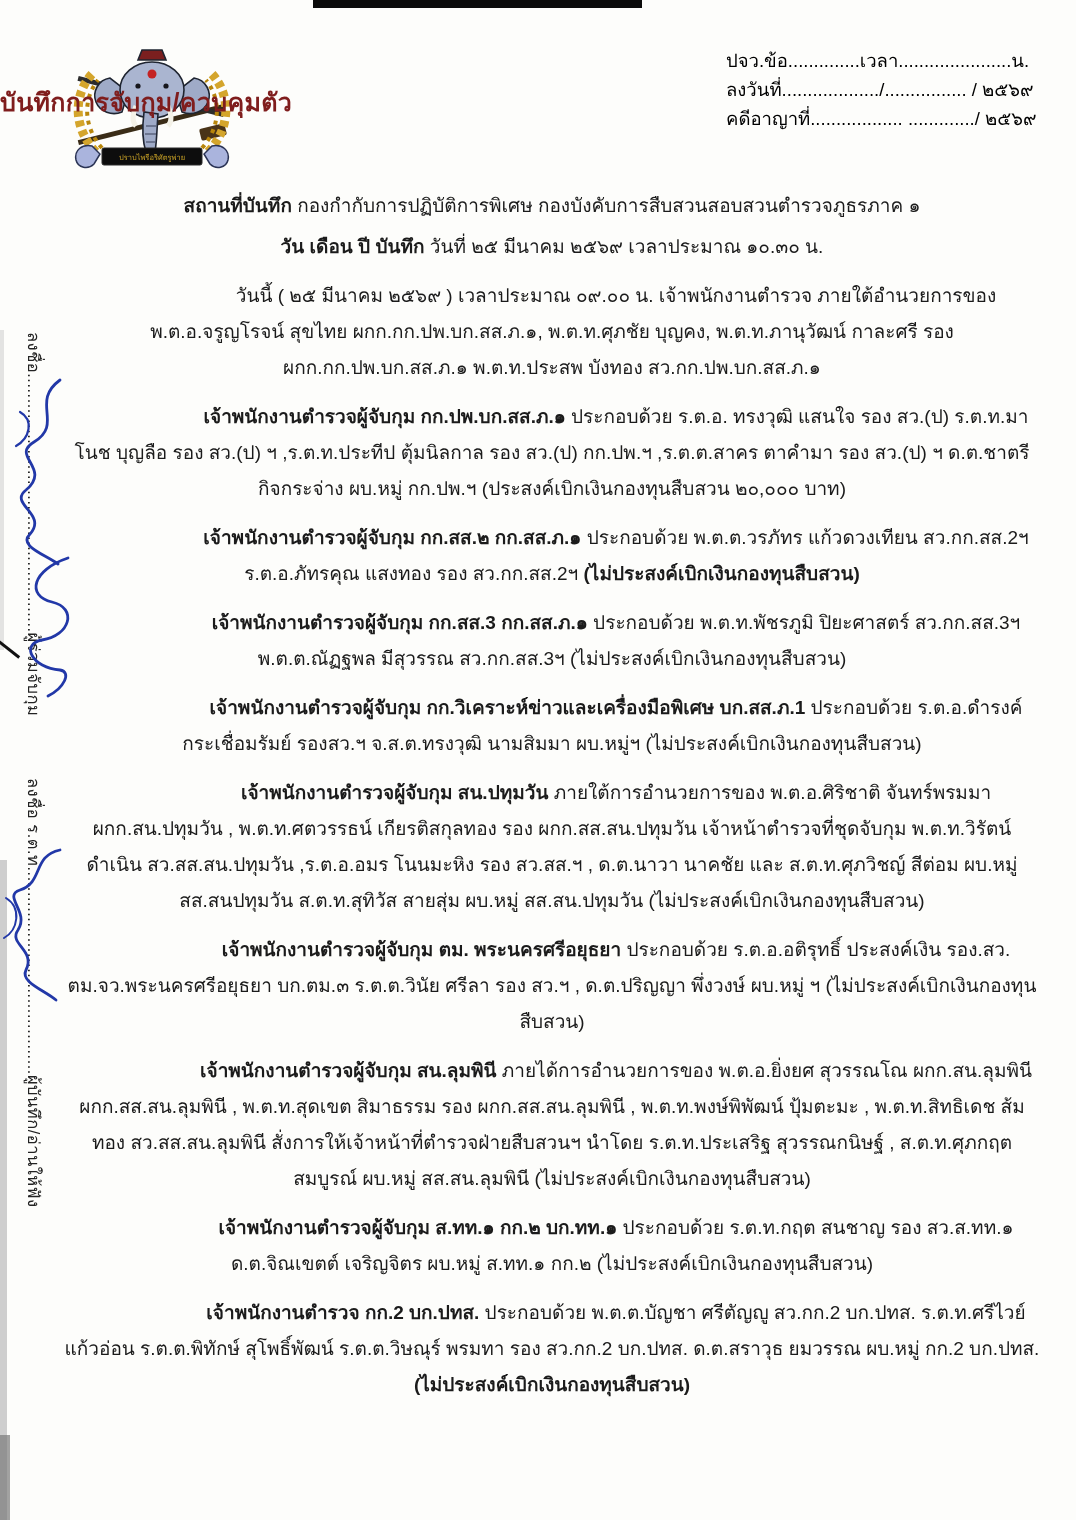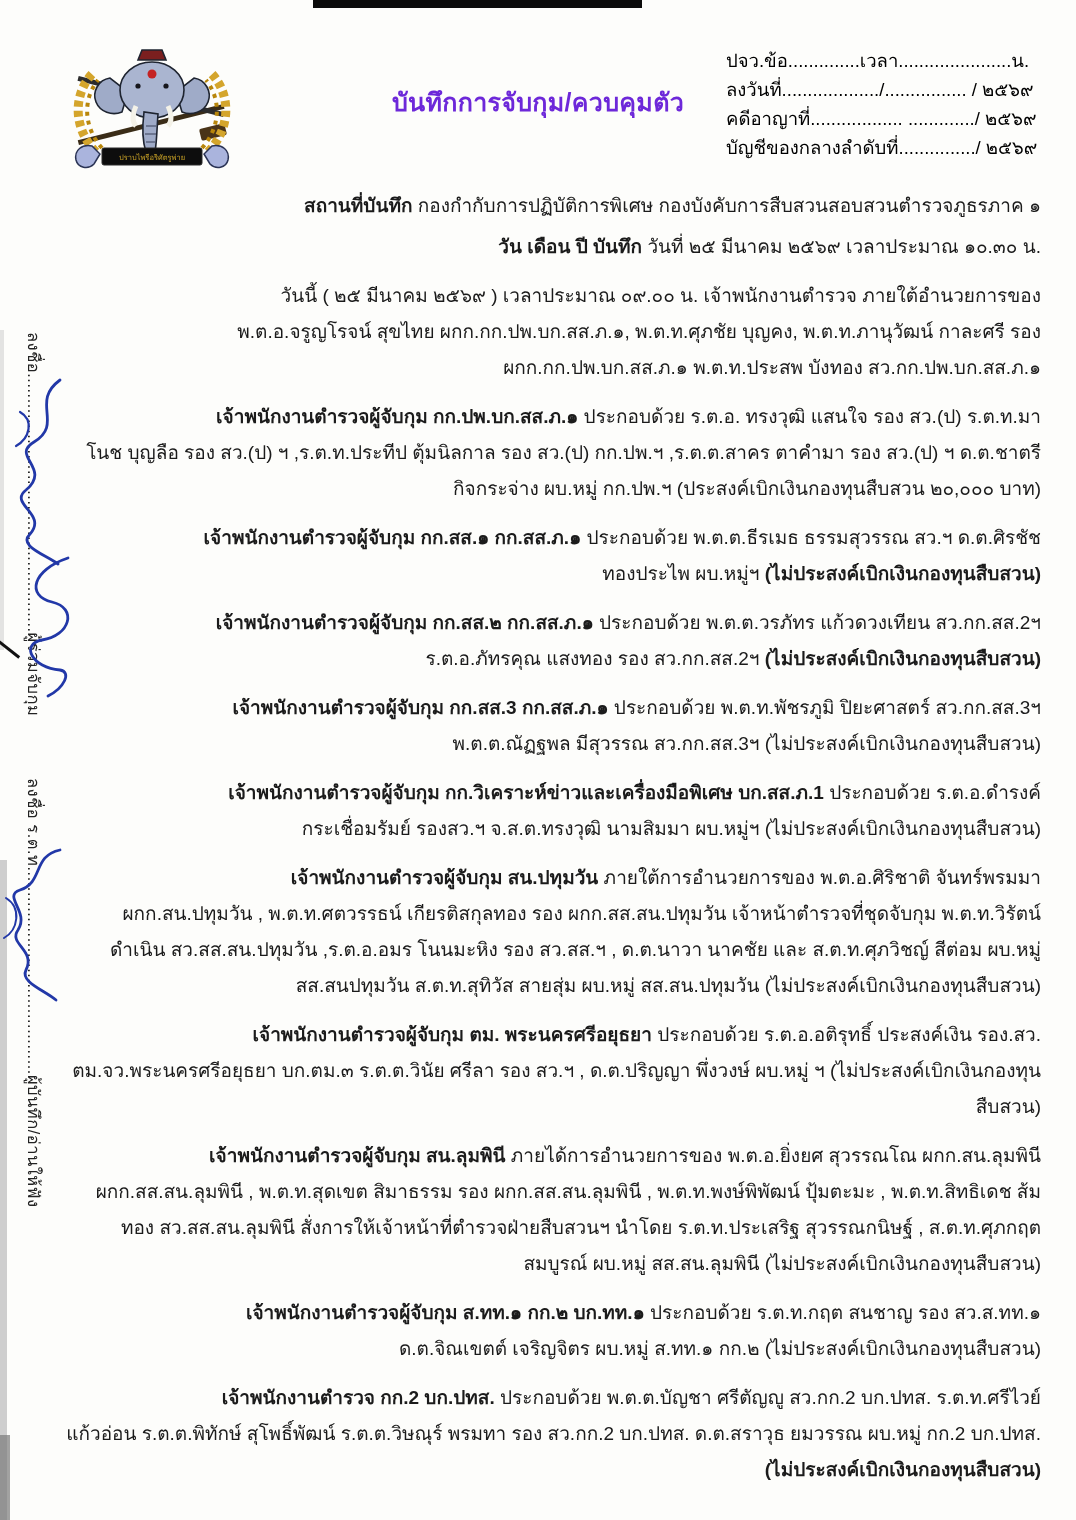--- a/index.html
+++ b/index.html
@@ -15,34 +15,34 @@
   .scan-bar-top{position:absolute;left:313px;top:0;width:329px;height:8px;background:#0b0b0b;}
   .edge-grey{position:absolute;left:0;top:860px;width:7px;height:660px;background:#b5b5b5;opacity:.65;}
   .edge-grey2{position:absolute;left:0;top:330px;width:4px;height:320px;background:#c9c9c9;opacity:.5;}
   .edge-dark-corner{position:absolute;left:0;bottom:0;width:10px;height:85px;background:#7a7a7a;opacity:.7;}
   .edge-tick{position:absolute;left:-4px;top:648px;width:26px;height:3px;background:#111;transform:rotate(38deg);}
 
   
   .emblem{position:absolute;left:58px;top:34px;width:188px;height:152px;}
   .doc-title{
     position:absolute;left:0;right:0;top:82px;
-    text-align:center;font-size:25px;font-weight:bold;color:#6d28d9;margin:0;
+    text-align:left;font-size:25px;font-weight:bold;color:#7f1d1d;margin:0;
     letter-spacing:.3px;
   }
   .form-block{
     position:absolute;right:30px;top:46px;width:320px;
     font-size:18.5px;line-height:29px;color:#000000;white-space:nowrap;
   }
   .form-line{display:block;}
 
   
   .doc-body{
     position:absolute;left:63px;top:188px;width:978px;
     font-size:19px;line-height:36px;color:#1b1b1b;
-    text-align:right;
+    text-align:center;
   }
   .para{margin:0 0 5px 0;}
   .para.indent{text-indent:128px;margin-top:13px;}
   .bold{font-weight:bold;}
 
   
   .margin-label{
     position:absolute;left:47px;
     transform-origin:0 0;transform:rotate(90deg);
     white-space:nowrap;font-size:16.5px;color:#232323;letter-spacing:.5px;
@@ -103,29 +103,27 @@
       <text x="94" y="126" text-anchor="middle" font-size="7.5" fill="#c9a227">ปราบไพรีอริศัตรูพ่าย</text>
     </g>
   </svg>
 
   <h1 class="doc-title">บันทึกการจับกุม/ควบคุมตัว</h1>
 
   <div class="form-block">
     <span class="form-line">ปจว.ข้อ..............เวลา......................น.</span>
     <span class="form-line">ลงวันที่.................../................ / ๒๕๖๙</span>
     <span class="form-line">คดีอาญาที่.................. ............./ ๒๕๖๙</span>
-    <span class="form-line">บัญชีของกลางลำดับที่.............../ ๒๕๖๙</span>
   </div>
 
   <div class="doc-body">
       <p class="para"><span class="bold">สถานที่บันทึก</span><span>    กองกำกับการปฏิบัติการพิเศษ กองบังคับการสืบสวนสอบสวนตำรวจภูธรภาค ๑</span></p>
       <p class="para"><span class="bold">วัน เดือน ปี  บันทึก</span><span>  วันที่ ๒๕ มีนาคม  ๒๕๖๙ เวลาประมาณ ๑๐.๓๐ น.</span></p>
       <p class="para indent"><span>วันนี้ ( ๒๕ มีนาคม ๒๕๖๙  ) เวลาประมาณ  ๐๙.๐๐  น. เจ้าพนักงานตำรวจ ภายใต้อำนวยการของ พ.ต.อ.จรูญโรจน์  สุขไทย  ผกก.กก.ปพ.บก.สส.ภ.๑, พ.ต.ท.ศุภชัย บุญคง, พ.ต.ท.ภานุวัฒน์ กาละศรี  รอง ผกก.กก.ปพ.บก.สส.ภ.๑  พ.ต.ท.ประสพ  บังทอง  สว.กก.ปพ.บก.สส.ภ.๑</span></p>
       <p class="para indent"><span class="bold">เจ้าพนักงานตำรวจผู้จับกุม กก.ปพ.บก.สส.ภ.๑</span><span> ประกอบด้วย  ร.ต.อ. ทรงวุฒิ แสนใจ รอง สว.(ป) ร.ต.ท.มาโนช  บุญลือ รอง สว.(ป) ฯ ,ร.ต.ท.ประทีป ตุ้มนิลกาล รอง สว.(ป) กก.ปพ.ฯ ,ร.ต.ต.สาคร  ตาคำมา รอง สว.(ป) ฯ ด.ต.ชาตรี  กิจกระจ่าง  ผบ.หมู่ กก.ปพ.ฯ (ประสงค์เบิกเงินกองทุนสืบสวน ๒๐,๐๐๐  บาท)</span></p>
-      <p class="para indent"><span class="bold">เจ้าพนักงานตำรวจผู้จับกุม กก.สส.๑ กก.สส.ภ.๑</span><span>  ประกอบด้วย พ.ต.ต.ธีรเมธ ธรรมสุวรรณ สว.ฯ ด.ต.ศิรชัช ทองประไพ ผบ.หมู่ฯ   </span><span class="bold">(ไม่ประสงค์เบิกเงินกองทุนสืบสวน)</span></p>
       <p class="para indent"><span class="bold">เจ้าพนักงานตำรวจผู้จับกุม กก.สส.๒ กก.สส.ภ.๑</span><span>  ประกอบด้วย พ.ต.ต.วรภัทร แก้วดวงเทียน สว.กก.สส.2ฯ ร.ต.อ.ภัทรคุณ แสงทอง รอง สว.กก.สส.2ฯ    </span><span class="bold">(ไม่ประสงค์เบิกเงินกองทุนสืบสวน)</span></p>
       <p class="para indent"><span class="bold">เจ้าพนักงานตำรวจผู้จับกุม กก.สส.3 กก.สส.ภ.๑</span><span>  ประกอบด้วย พ.ต.ท.พัชรภูมิ ปิยะศาสตร์ สว.กก.สส.3ฯ พ.ต.ต.ณัฏฐพล มีสุวรรณ สว.กก.สส.3ฯ  (ไม่ประสงค์เบิกเงินกองทุนสืบสวน)</span></p>
       <p class="para indent"><span class="bold">เจ้าพนักงานตำรวจผู้จับกุม กก.วิเคราะห์ข่าวและเครื่องมือพิเศษ บก.สส.ภ.1</span><span>  ประกอบด้วย ร.ต.อ.ดำรงค์ กระเชื่อมรัมย์ รองสว.ฯ จ.ส.ต.ทรงวุฒิ นามสิมมา ผบ.หมู่ฯ  (ไม่ประสงค์เบิกเงินกองทุนสืบสวน)</span></p>
       <p class="para indent"><span class="bold">เจ้าพนักงานตำรวจผู้จับกุม สน.ปทุมวัน</span><span>   ภายใต้การอำนวยการของ  พ.ต.อ.ศิริชาติ  จันทร์พรมมา ผกก.สน.ปทุมวัน , พ.ต.ท.ศตวรรธน์ เกียรติสกุลทอง รอง ผกก.สส.สน.ปทุมวัน  เจ้าหน้าตำรวจที่ชุดจับกุม พ.ต.ท.วิรัตน์  ดำเนิน สว.สส.สน.ปทุมวัน ,ร.ต.อ.อมร โนนมะหิง รอง สว.สส.ฯ , ด.ต.นาวา นาคชัย และ ส.ต.ท.ศุภวิชญ์ สีต่อม ผบ.หมู่ สส.สนปทุมวัน ส.ต.ท.สุทิวัส สายสุ่ม ผบ.หมู่ สส.สน.ปทุมวัน  (ไม่ประสงค์เบิกเงินกองทุนสืบสวน)</span></p>
       <p class="para indent"><span class="bold">เจ้าพนักงานตำรวจผู้จับกุม ตม. พระนครศรีอยุธยา</span><span>  ประกอบด้วย ร.ต.อ.อติรุทธิ์  ประสงค์เงิน  รอง.สว. ตม.จว.พระนครศรีอยุธยา บก.ตม.๓ ร.ต.ต.วินัย ศรีลา  รอง สว.ฯ , ด.ต.ปริญญา พึ่งวงษ์  ผบ.หมู่ ฯ  (ไม่ประสงค์เบิกเงินกองทุนสืบสวน)</span></p>
       <p class="para indent"><span class="bold">เจ้าพนักงานตำรวจผู้จับกุม สน.ลุมพินี</span><span>  ภายได้การอำนวยการของ พ.ต.อ.ยิ่งยศ สุวรรณโณ ผกก.สน.ลุมพินี ผกก.สส.สน.ลุมพินี , พ.ต.ท.สุดเขต สิมาธรรม รอง ผกก.สส.สน.ลุมพินี , พ.ต.ท.พงษ์พิพัฒน์ ปุ้มตะมะ , พ.ต.ท.สิทธิเดช ส้มทอง สว.สส.สน.ลุมพินี สั่งการให้เจ้าหน้าที่ตำรวจฝ่ายสืบสวนฯ นำโดย ร.ต.ท.ประเสริฐ สุวรรณกนิษฐ์ , ส.ต.ท.ศุภกฤต สมบูรณ์ ผบ.หมู่ สส.สน.ลุมพินี  (ไม่ประสงค์เบิกเงินกองทุนสืบสวน)</span></p>
       <p class="para indent"><span class="bold">เจ้าพนักงานตำรวจผู้จับกุม ส.ทท.๑ กก.๒ บก.ทท.๑</span><span> ประกอบด้วย ร.ต.ท.กฤต สนชาญ รอง สว.ส.ทท.๑ ด.ต.จิณเขตต์  เจริญจิตร  ผบ.หมู่ ส.ทท.๑ กก.๒  (ไม่ประสงค์เบิกเงินกองทุนสืบสวน)</span></p>
       <p class="para indent"><span class="bold">เจ้าพนักงานตำรวจ กก.2 บก.ปทส.</span><span> ประกอบด้วย  พ.ต.ต.บัญชา  ศรีตัญญู  สว.กก.2 บก.ปทส. ร.ต.ท.ศรีไวย์ แก้วอ่อน ร.ต.ต.พิทักษ์ สุโพธิ์พัฒน์  ร.ต.ต.วิษณุร์  พรมทา  รอง สว.กก.2 บก.ปทส. ด.ต.สราวุธ ยมวรรณ  ผบ.หมู่ กก.2 บก.ปทส.   </span><span class="bold">(ไม่ประสงค์เบิกเงินกองทุนสืบสวน)</span></p>
     </div>
 

